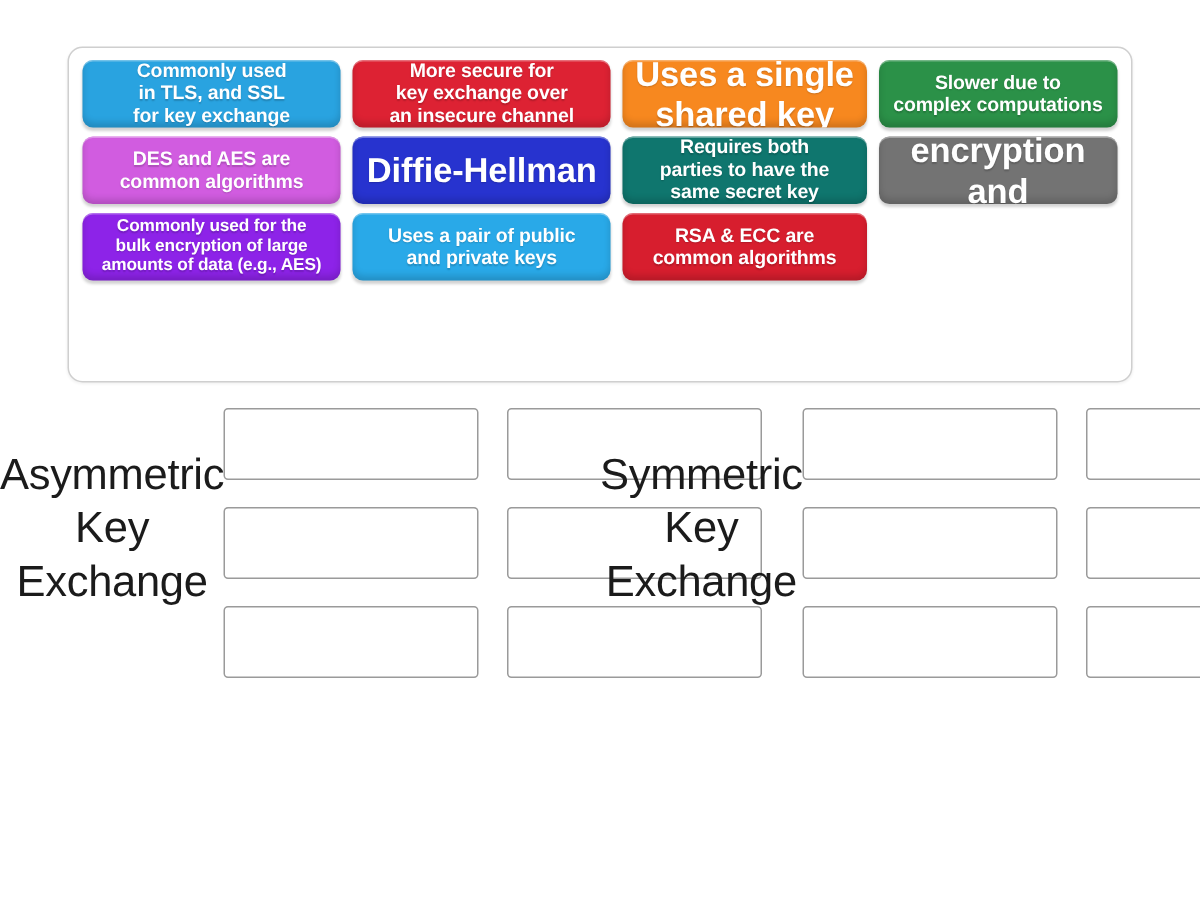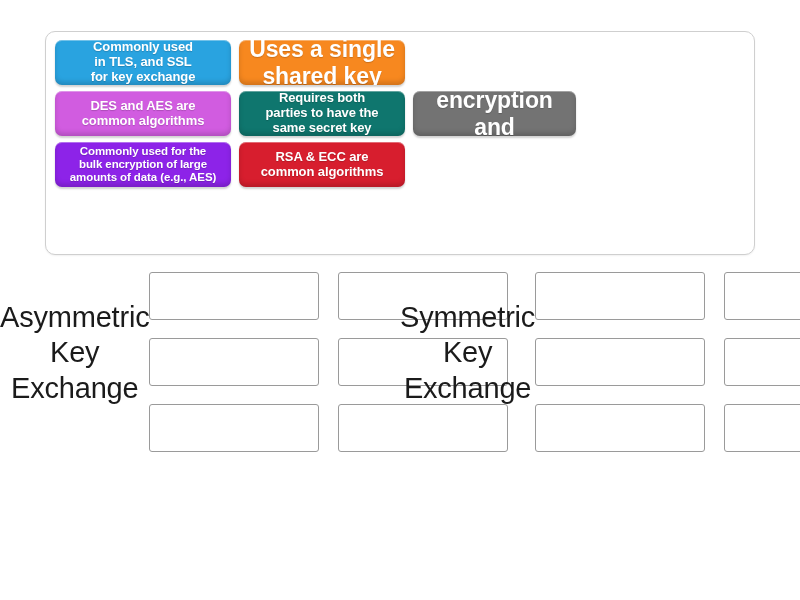--- a/index.html
+++ b/index.html
@@ -110,38 +110,50 @@
 </style>
 </head>
 <body>
 
 <div id="tile-bank">
   <div id="tile-rows">
       <div class="tile-row">
         <div class="tile w-175 fs-13" style="background: rgb(41, 163, 224);">
           <span class="tile-text">Commonly used<br>in TLS, and SSL<br>for key exchange</span>
         </div>
+        <div class="tile w-175 fs-13" style="background: rgb(221, 34, 51);">
+          <span class="tile-text">More secure for<br>key exchange over<br>an insecure channel</span>
+        </div>
         <div class="tile w-165 fs-18" style="background: rgb(247, 136, 31);">
           <span class="tile-text">Uses a single<br>shared key</span>
+        </div>
+        <div class="tile w-163 fs-13" style="background: rgb(43, 145, 72);">
+          <span class="tile-text">Slower due to<br>complex computations</span>
         </div>
       </div>
       <div class="tile-row">
         <div class="tile w-175 fs-16" style="background: rgb(209, 92, 224);">
           <span class="tile-text">DES and AES are<br>common algorithms</span>
+        </div>
+        <div class="tile w-175 fs-18" style="background: rgb(39, 51, 207);">
+          <span class="tile-text">Diffie-Hellman</span>
         </div>
         <div class="tile w-165 fs-13" style="background: #0f766e;">
           <span class="tile-text">Requires both<br>parties to have the<br>same secret key</span>
         </div>
         <div class="tile w-163 fs-18" style="background: #737373;">
           <span class="tile-text">Faster encryption<br>and decryption</span>
         </div>
       </div>
       <div class="tile-row">
         <div class="tile w-175 fs-11" style="background: rgb(141, 35, 232);">
           <span class="tile-text">Commonly used for the<br>bulk encryption of large<br>amounts of data (e.g., AES)</span>
+        </div>
+        <div class="tile w-175 fs-16" style="background: rgb(41, 169, 232);">
+          <span class="tile-text">Uses a pair of public<br>and private keys</span>
         </div>
         <div class="tile w-165 fs-16" style="background: rgb(215, 30, 46);">
           <span class="tile-text">RSA &amp; ECC are<br>common algorithms</span>
         </div>
         <div class="tile w-163 fs-13 spacer-tile" style="background: transparent; box-shadow: none;">
           <span class="tile-text"></span>
         </div>
       </div>
     </div>
 </div>

